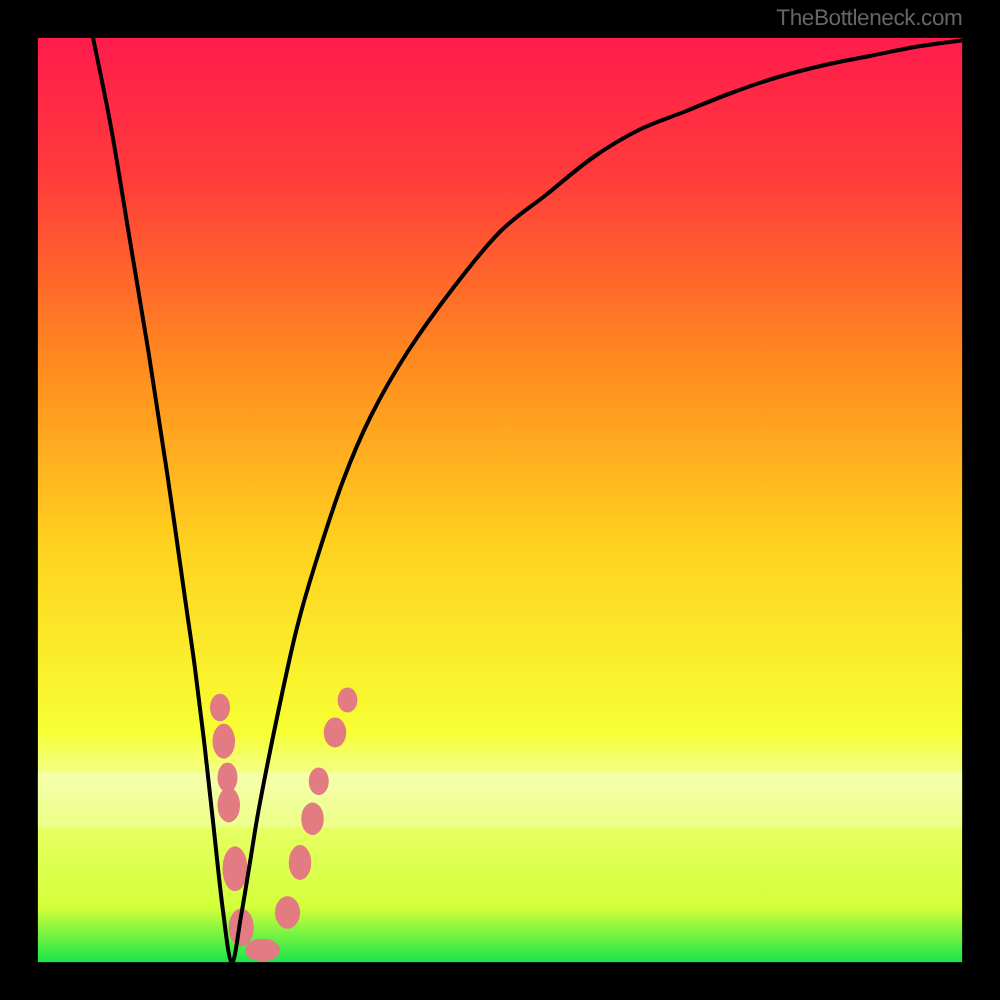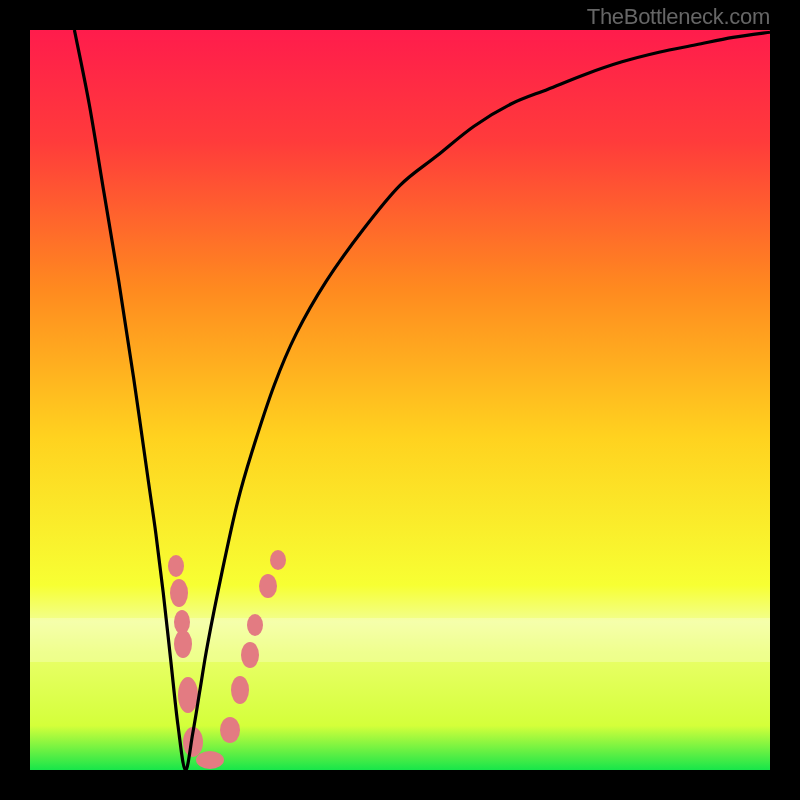--- a/index.html
+++ b/index.html
@@ -25,21 +25,21 @@
     left: 30px;
     width: 740px;
     height: 740px;
     overflow: hidden;
   }
   .attribution {
     position: absolute;
     top: 4px;
     right: 30px;
     color: #666;
-    font-size: 22px;
+    font-size: 18px;
     font-weight: 500;
     letter-spacing: -0.3px;
   }
   svg {
     display: block;
   }
 </style>
 </head>
 <body>
 

